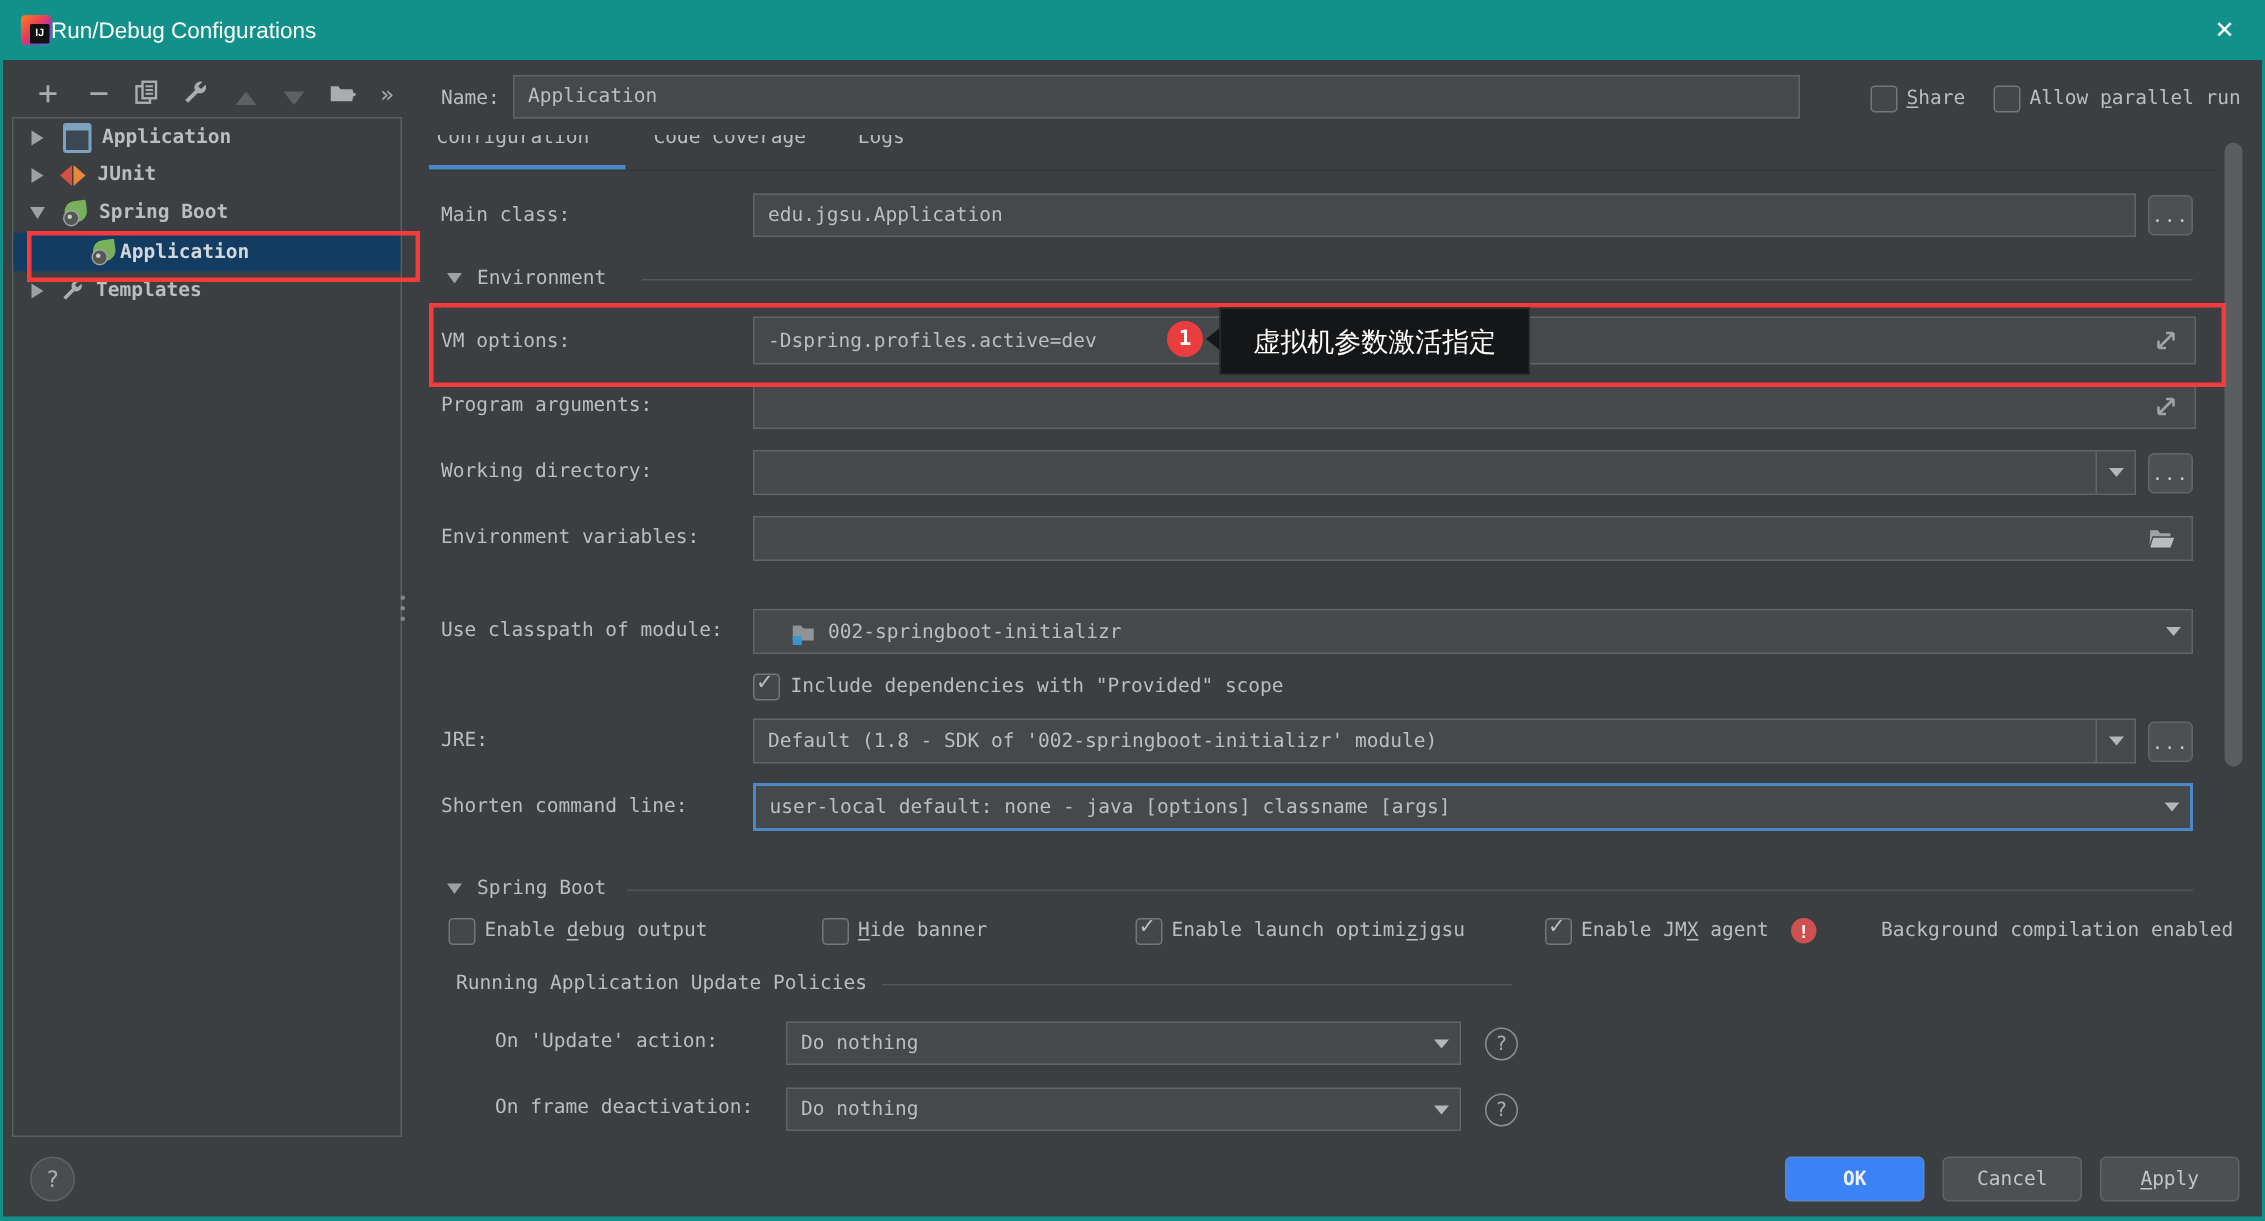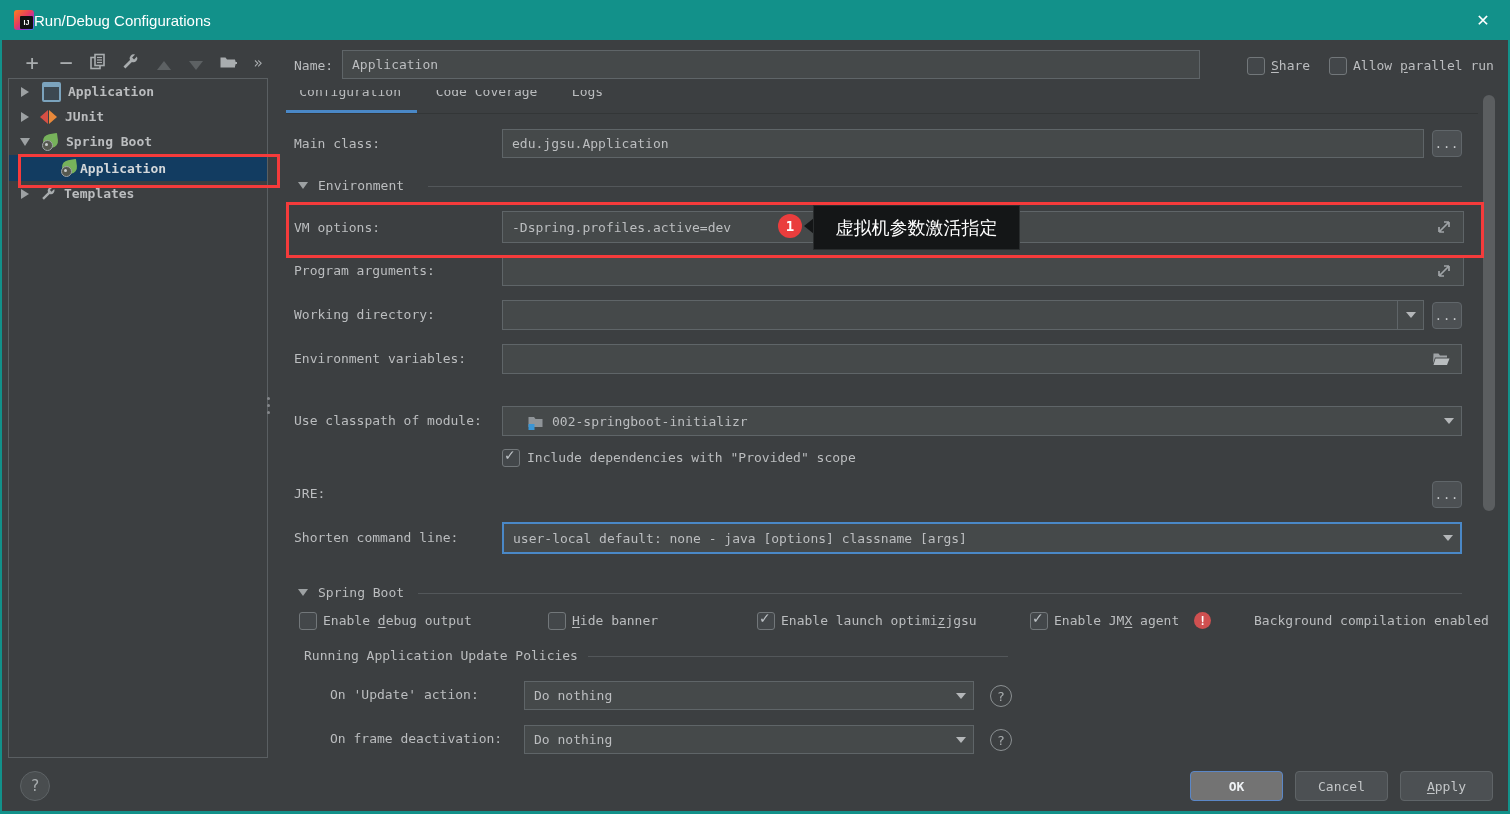--- a/index.html
+++ b/index.html
@@ -64,21 +64,21 @@
        display:flex;align-items:center;justify-content:center;font-weight:bold;font-size:12px;}
   .red-box{position:absolute;border:3px solid #f53b3b;pointer-events:none;z-index:40;}
   .badge{position:absolute;width:24px;height:24px;background:#ea3d3d;border-radius:50%;color:#fff;
        display:flex;align-items:center;justify-content:center;font-size:14px;font-weight:bold;z-index:41;}
   .tooltip{position:absolute;background:#141617;border:1px solid #2a2d2e;color:#fff;z-index:41;
        display:flex;align-items:center;justify-content:center;font-family:"DejaVu Sans",sans-serif;font-size:18px;}
   .tooltip-arrow{position:absolute;width:0;height:0;border-top:8px solid transparent;border-bottom:8px solid transparent;
        border-right:10px solid #141617;z-index:41;}
   .btn{position:absolute;height:28px;display:flex;align-items:center;justify-content:center;border-radius:4px;cursor:pointer;}
   .btn-plain{background:#4c5053;border:1px solid #5f6467;color:#c3c6c8;}
-  .btn-primary{background:#737373;border:1px solid #5b87c7;color:#eef1f4;font-weight:bold;}
+  .btn-primary{background:#3b82f6;border:1px solid #5b87c7;color:#eef1f4;font-weight:bold;}
   .scroll-thumb{position:absolute;left:1483px;top:95px;width:12px;height:416px;background:#5b5e60;border-radius:6px;cursor:pointer;}
   svg{display:block;}
 </style>
 </head>
 <body>
 
 <div id="win">
 
   <div class="abs titlebar">
     <div class="logo">
@@ -166,21 +166,21 @@
 
   <span class="label" style="left:294px;top:58px;text-align:center;">Name:</span>
   <div class="abs fld" style="left:342px;top:50px;width:858px;height:29px;">
     <span>Application</span>
   </div>
   <div class="cb" style="left:1247px;top:57px;"></div>
   <span class="label" style="left:1271px;top:58px;"><span></span><span class="u">S</span><span>hare</span></span>
   <div class="cb" style="left:1329px;top:57px;"></div>
   <span class="label" style="left:1353px;top:58px;"><span>Allow </span><span class="u">p</span><span>arallel run</span></span>
 
-  <div class="tab" style="left:270px;width:131px;text-align:right;">
+  <div class="tab" style="left:291px;width:131px;text-align:left;">
       <span>Configuration</span>
     </div>
   <div class="tab" style="left:424px;width:125px;text-align:center;">
       <span>Code Coverage</span>
     </div>
   <div class="tab" style="left:560px;width:55px;text-align:center;">
       <span>Logs</span>
     </div>
   <div class="abs" style="left:286px;top:110px;width:131px;height:4px;background:#4a88c7;"></div>
   <div class="hline" style="left:286px;top:113px;width:1192px;background:#333637;"></div>
@@ -252,20 +252,26 @@
         <span class="dd-arrow"></span>
       </span>
   </div>
 
   <div class="cb" style="left:502px;top:449px;">
       <span class="chk">✓</span>
     </div>
   <span class="label" style="left:527px;top:450px;">Include dependencies with "Provided" scope</span>
 
   <span class="label" style="left:294px;top:486px;">JRE:</span>
+  <div class="abs fld" style="left:502px;top:479px;width:922px;height:30px;">
+    <span>Default (1.8 - SDK of '002-springboot-initializr' module)</span>
+    <span class="combo-seg">
+        <span class="dd-arrow"></span>
+      </span>
+  </div>
   <div class="abs dots-btn" style="left:1432px;top:481px;width:30px;height:27px;">...</div>
 
   <span class="label" style="left:294px;top:530px;">Shorten command line:</span>
   <div class="abs fld" style="left:502px;top:522px;width:960px;height:32px;border:2px solid #4a88c7;">
     <span>user-local default: none - java [options] classname [args]</span>
     <span class="combo-seg" style="border-left:none;">
         <span class="dd-arrow"></span>
       </span>
   </div>
 

